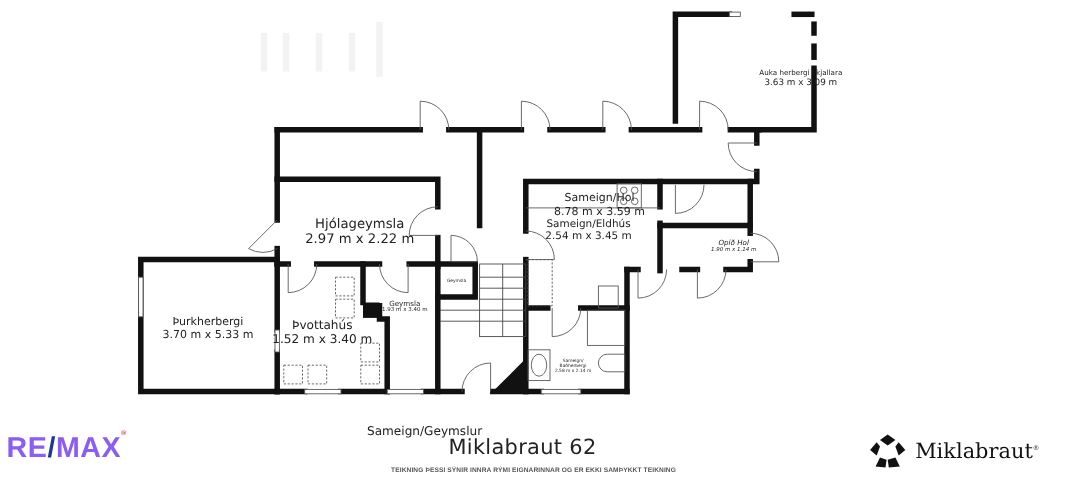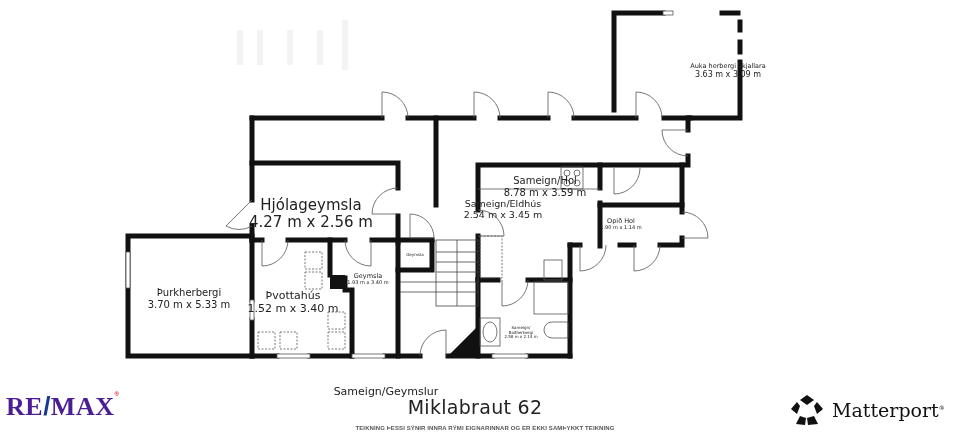--- a/index.html
+++ b/index.html
@@ -10,21 +10,21 @@
   .room-label .d { display: block; text-align: center; }
   .lg { font-size: 10px; }
   .md { font-size: 8px; }
   .sm { font-size: 6.5px; }
   .xs { font-size: 5px; }
   .xxs { font-size: 4px; }
   #footer-sub { position: absolute; left: 0; width: 772px; top: 385px; text-align: center; font-size: 11px; color: #222; }
   #footer-title { position: absolute; left: 0; width: 950px; top: 396px; text-align: center; font-size: 19px; color: #222; letter-spacing: 0.3px; }
   #footer-disclaimer { position: absolute; left: 0; width: 970px; top: 425px; text-align: center; font-size: 6px; color: #555; font-family: "Liberation Sans", sans-serif; font-weight: bold; letter-spacing: 0.1px; }
   #remax { position: absolute; left: 6px; top: 391px; font-family: "Liberation Sans", sans-serif; font-weight: bold; font-size: 26px; letter-spacing: 0.5px; }
-  #remax .r { color: #4c1d95; font-family: Liberation Serif, serif; }
+  #remax .r { color: #8b5cf6; }
   #remax .slash { color: #1a3a8f; }
   #remax .reg { font-size: 6px; vertical-align: top; color: #dc1c2e; }
   #matterport { position: absolute; left: 790px; top: 394px; display: flex; align-items: center; gap: 8px; }
   #matterport-text { font-family: "DejaVu Serif", serif; font-size: 19px; color: #111; }
   #matterport-text sup { font-size: 6px; }
 </style>
 </head>
 <body>
 
 <svg id="plan" viewBox="0 0 970 380" xmlns="http://www.w3.org/2000/svg">
@@ -157,29 +157,29 @@
 </svg>
 
 <div class="room-label md" style="left:680px; top:63px;margin-left:48px;">
   <span class="n sm">Auka herbergi i kjallara</span>
   <span class="d md">3.63 m x 3.09 m</span>
 </div>
 <div class="room-label lg" style="left:545px; top:144px; font-size:10px;margin-top:31px;">
   <span class="n">Sameign/Hol</span>
   <span class="d">8.78 m x 3.59 m</span>
 </div>
-<div class="room-label lg" style="left:311px; top:197px; font-size:15px;">
+<div class="room-label lg" style="left:327px; top:197px; font-size:12px;">
   <span class="n">Hjólageymsla</span>
-  <span class="d">4.27 m x 2.56 m</span>
-</div>
-<div class="room-label lg" style="left:503px; top:199px; font-size:9.5px;">
+  <span class="d">2.97 m x 2.22 m</span>
+</div>
+<div class="room-label lg" style="left:535px; top:199px; font-size:9.5px;">
   <span class="n">Sameign/Eldhús</span>
   <span class="d">2.54 m x 3.45 m</span>
 </div>
-<div class="room-label sm" style="left:621px; top:218px;">
+<div class="room-label sm" style="left:667px; top:218px;font-style:italic;">
   <span class="n sm">Opið Hol</span>
   <span class="d xs">1.90 m x 1.14 m</span>
 </div>
 <div class="room-label xxs" style="left:415px; top:253px;">
   <span class="n xxs">Geymsla</span>
 </div>
 <div class="room-label" style="left:368px; top:273px;">
   <span class="n sm">Geymsla</span>
   <span class="d xs">1.93 m x 3.40 m</span>
 </div>
@@ -205,14 +205,14 @@
 </div>
 
 <div id="matterport">
   <svg width="34" height="32" viewBox="0 0 34 32">
     <polygon points="17,1 24,6 17,11 10,6" fill="#111"></polygon>
     <polygon points="27,8 33,15 27,20 24,12" fill="#111"></polygon>
     <polygon points="24,22 28,30 18,31 17,24" fill="#111"></polygon>
     <polygon points="10,22 16,24 15,31 6,30" fill="#111"></polygon>
     <polygon points="7,8 10,12 7,20 1,15" fill="#111"></polygon>
   </svg>
-  <span id="matterport-text"><span>Matterport</span><sup>®</sup></span>
+  <span id="matterport-text"><span>Miklabraut</span><sup>®</sup></span>
 </div>
 
 </body></html>

